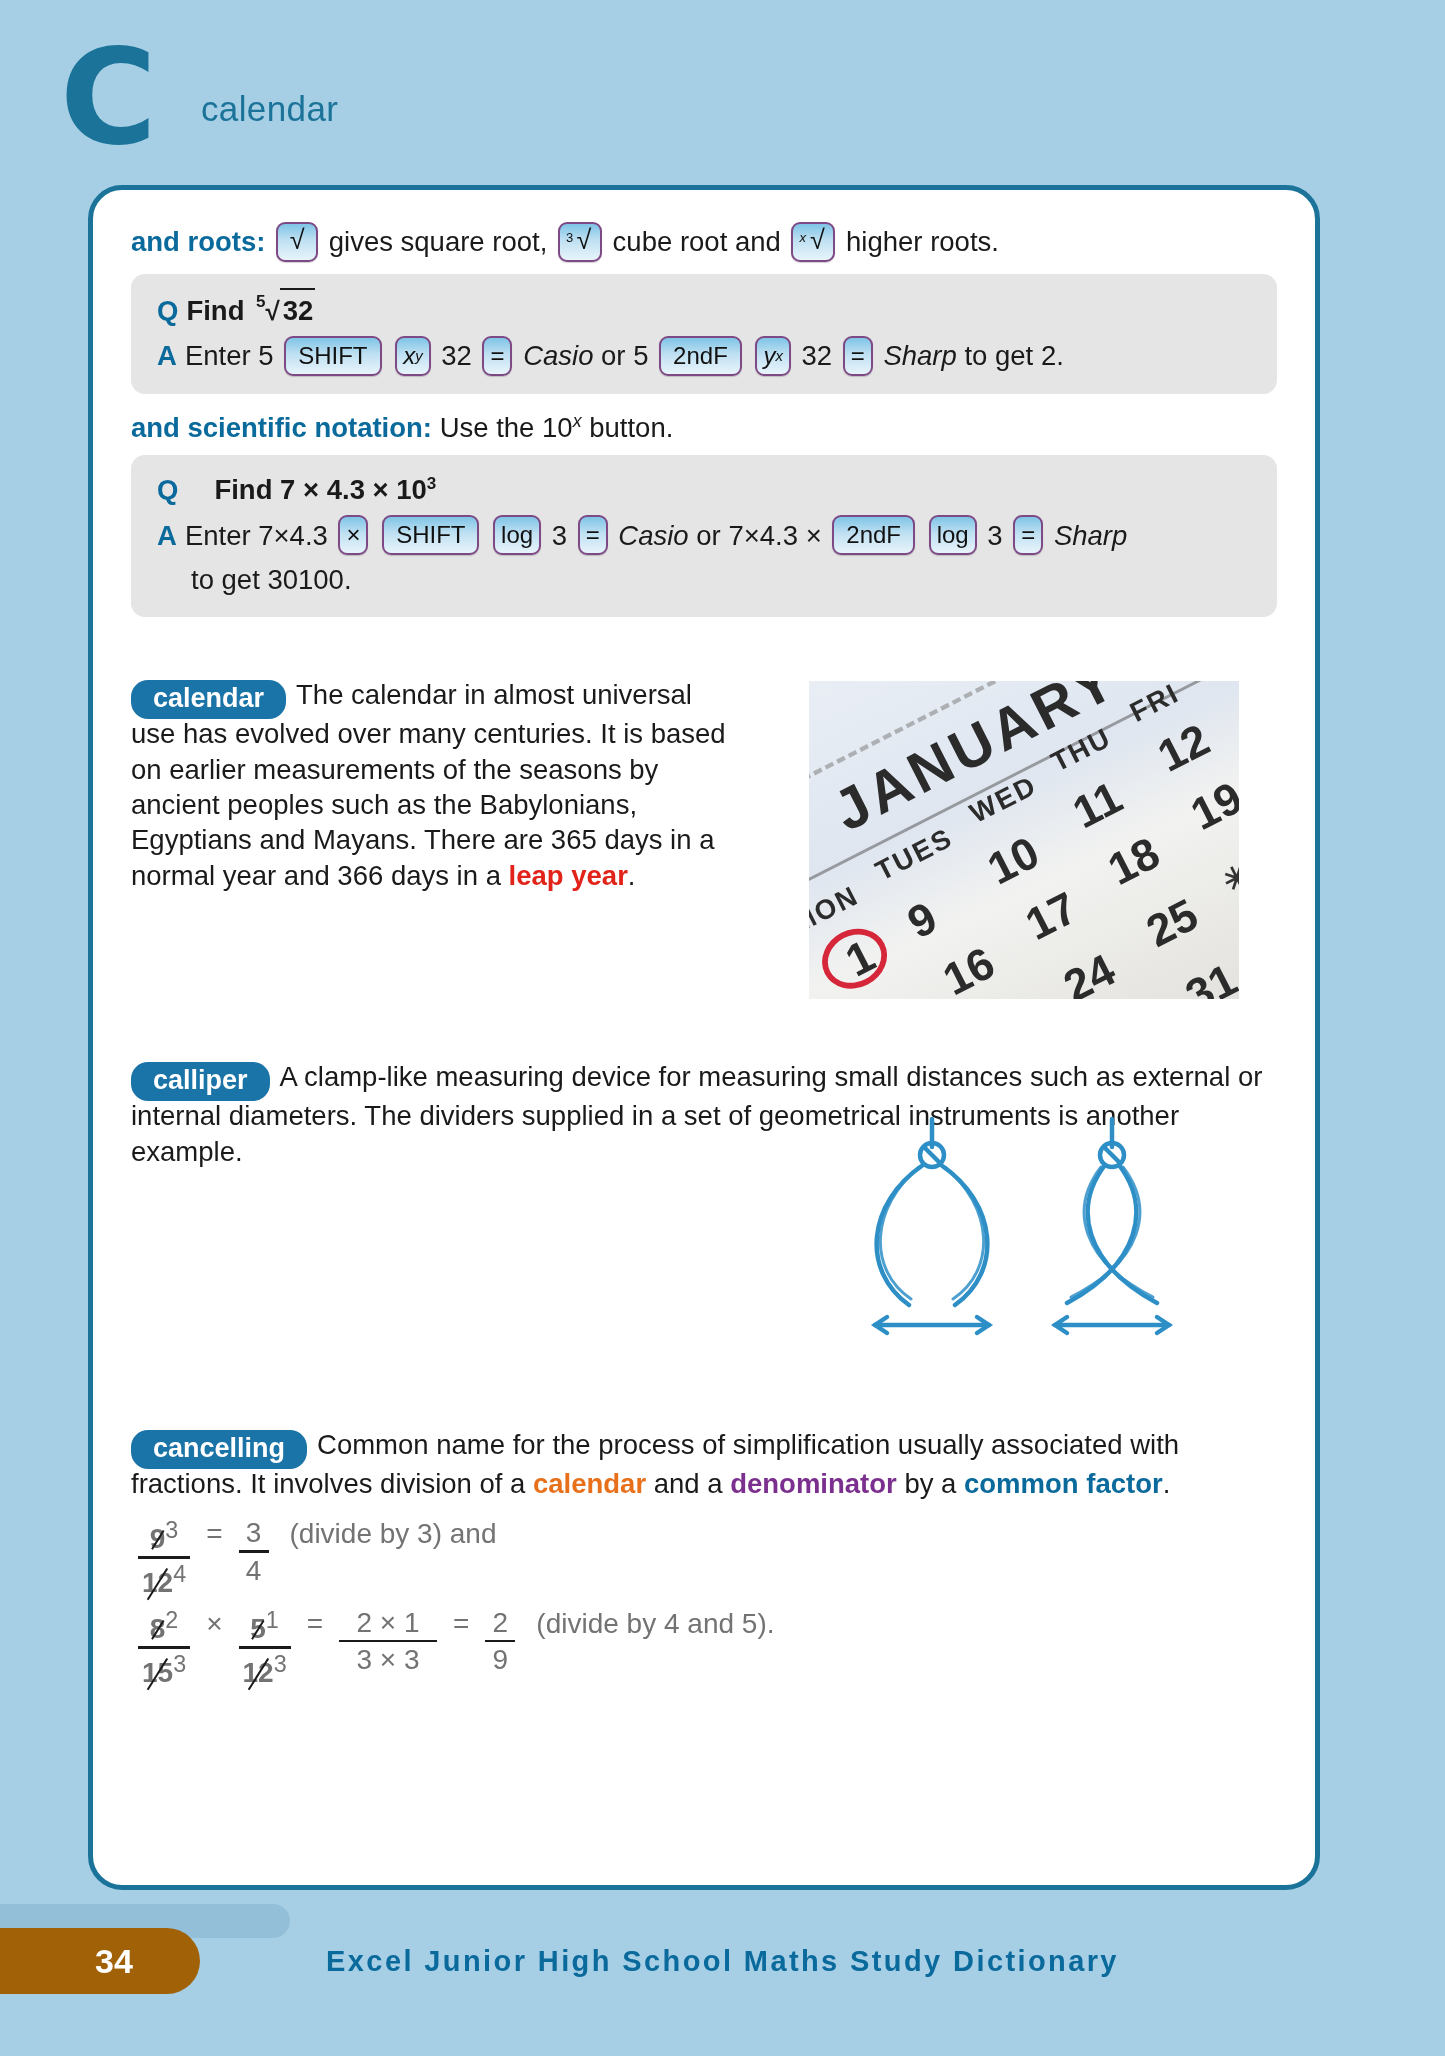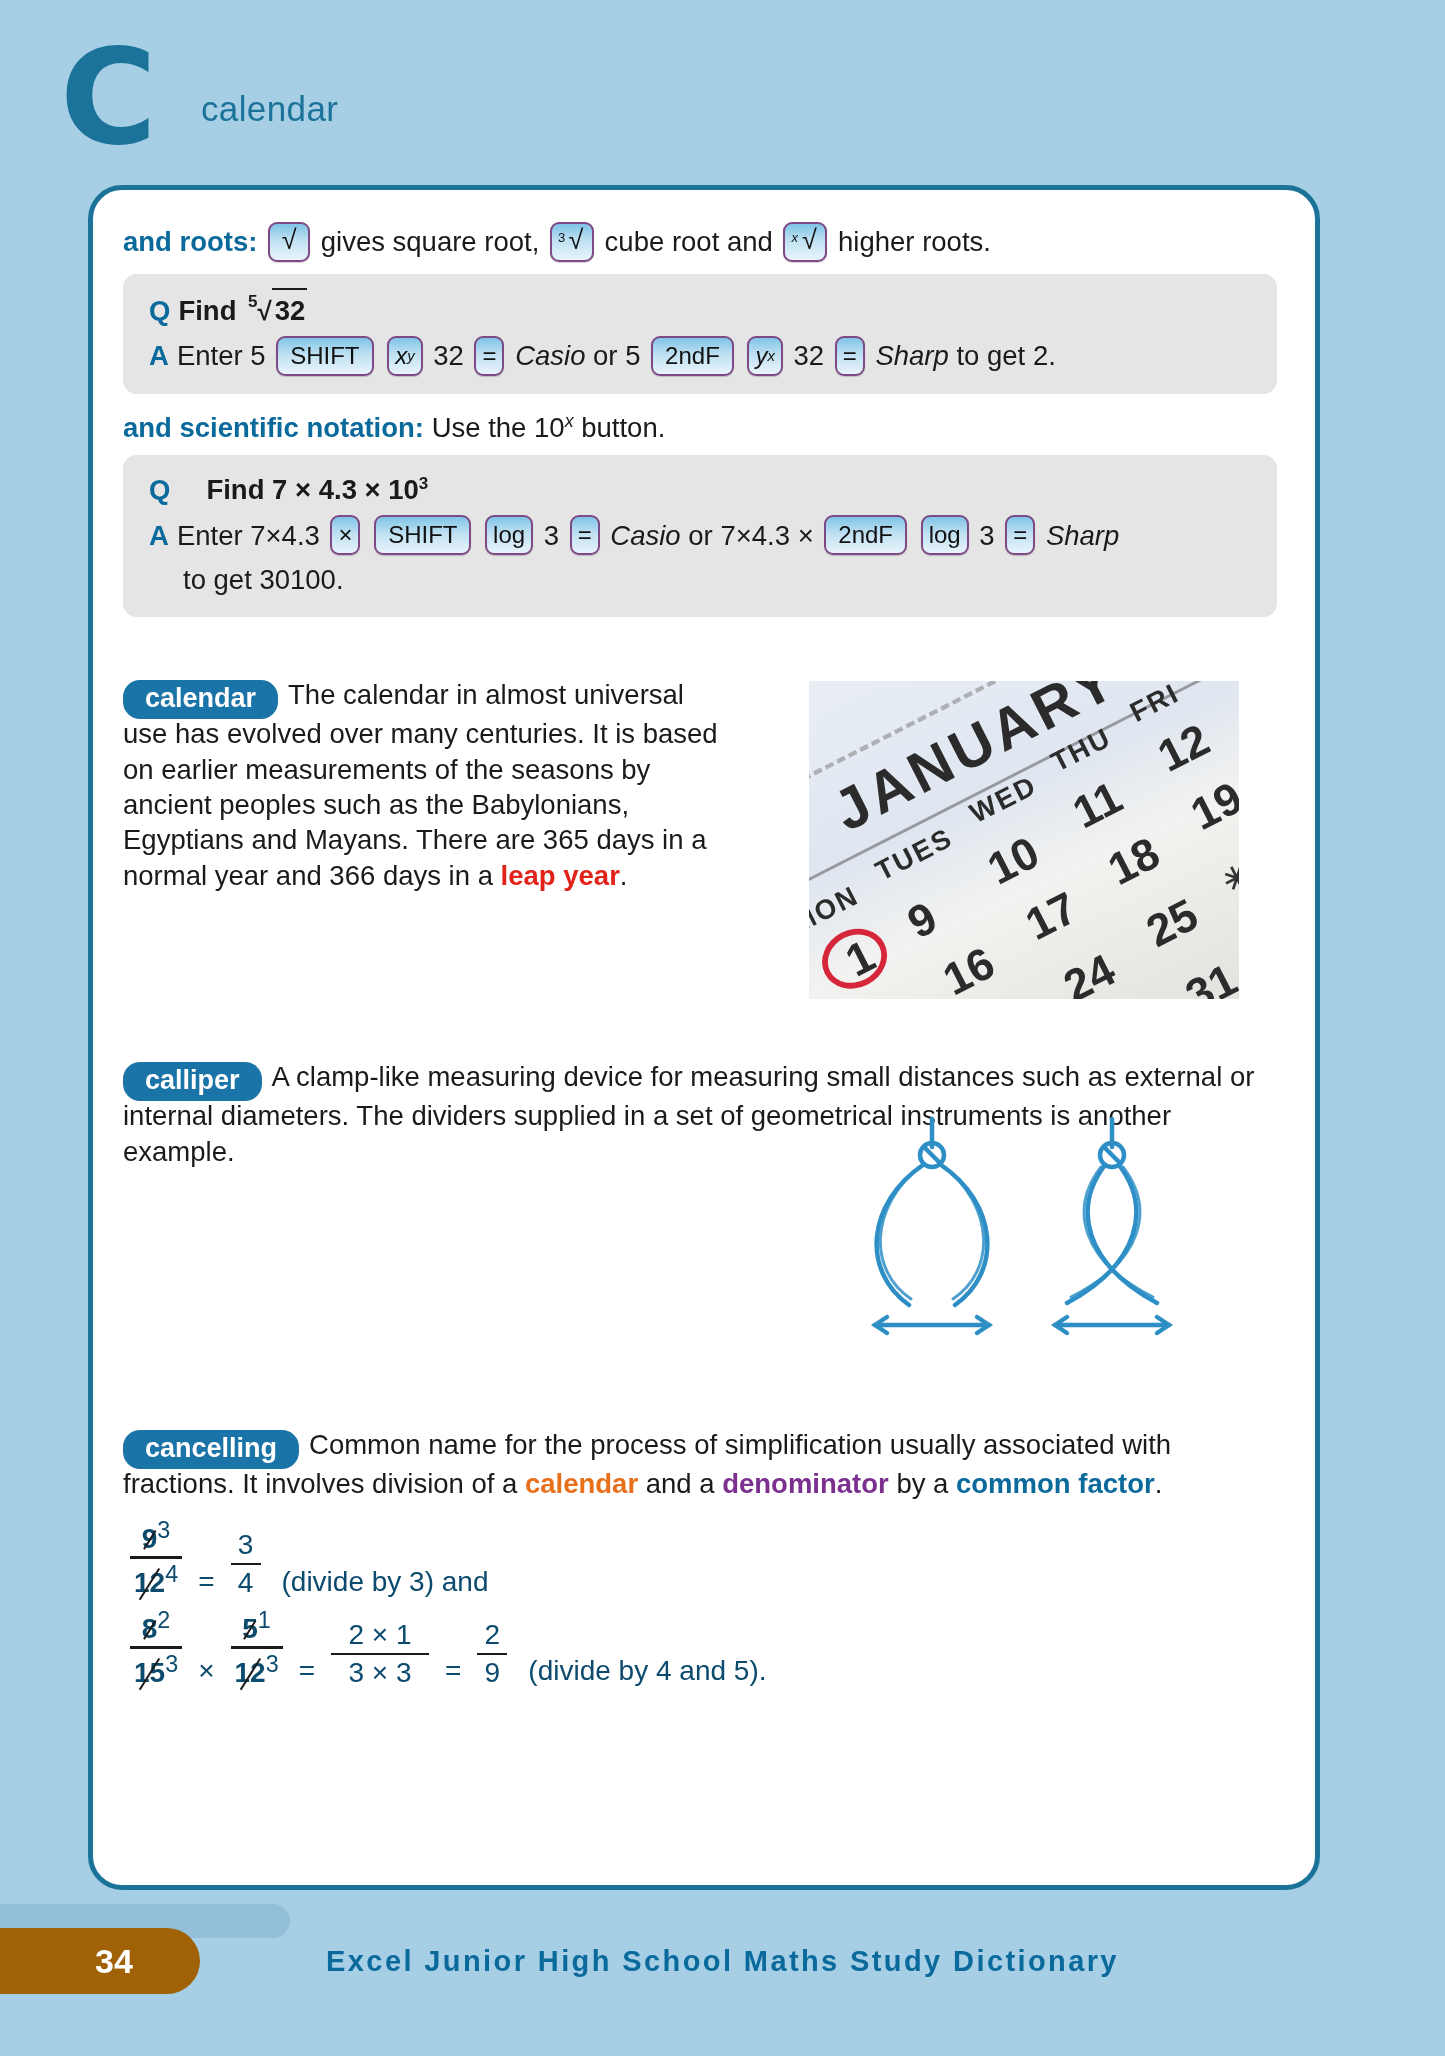--- a/index.html
+++ b/index.html
@@ -36,21 +36,21 @@
   }
 
   
   .panel {
     position: absolute;
     left: 88px; top: 185px;
     width: 1232px; height: 1705px;
     background: #ffffff;
     border: 5px solid #1b7399;
     border-radius: 34px;
-    padding: 34px 38px 0 30px;
+    padding: 34px 38px 0 38px;
   }
 
   
   .bodytext {
     font-size: 27.5px;
     color: #1a1a1a;
     line-height: 1.285;
   }
   .blue-bold { color: #0b6a9c; font-weight: bold; }
   .blue-link { color: #0b6a9c; font-weight: bold; }
@@ -164,21 +164,21 @@
     width: 46px; height: 40px;
     border: 4px solid #d6273a;
     border-radius: 50%;
   }
   .cal-star { position:absolute; font-size: 22px; color:#333; font-weight:bold; }
 
   
   .calliper-art { position: absolute; right: 46px; }
 
   
-  .fracrow { display:flex; align-items:flex-end; font-size: 28px; color:#0c4a6e; margin-top: 10px; }
+  .fracrow { display:flex; align-items:flex-start; font-size: 28px; color:#737373; margin-top: 10px; }
   .frac {
     display:inline-flex; flex-direction:column; align-items:center;
     margin: 0 7px; line-height: 1.05;
   }
   .frac .num, .frac .den { padding: 0 4px; font-size: 28px; }
   .frac .bar { height: 2.4px; background:#1a1a1a; width: 100%; min-width: 44px; margin: 3px 0; }
   .cancelnum { position: relative; display:inline-block; font-weight: bold; }
   .cancelnum::after {
     content:""; position:absolute; left: -3px; right: -3px; top: 50%;
     height: 2.2px; background:#1a1a1a;

